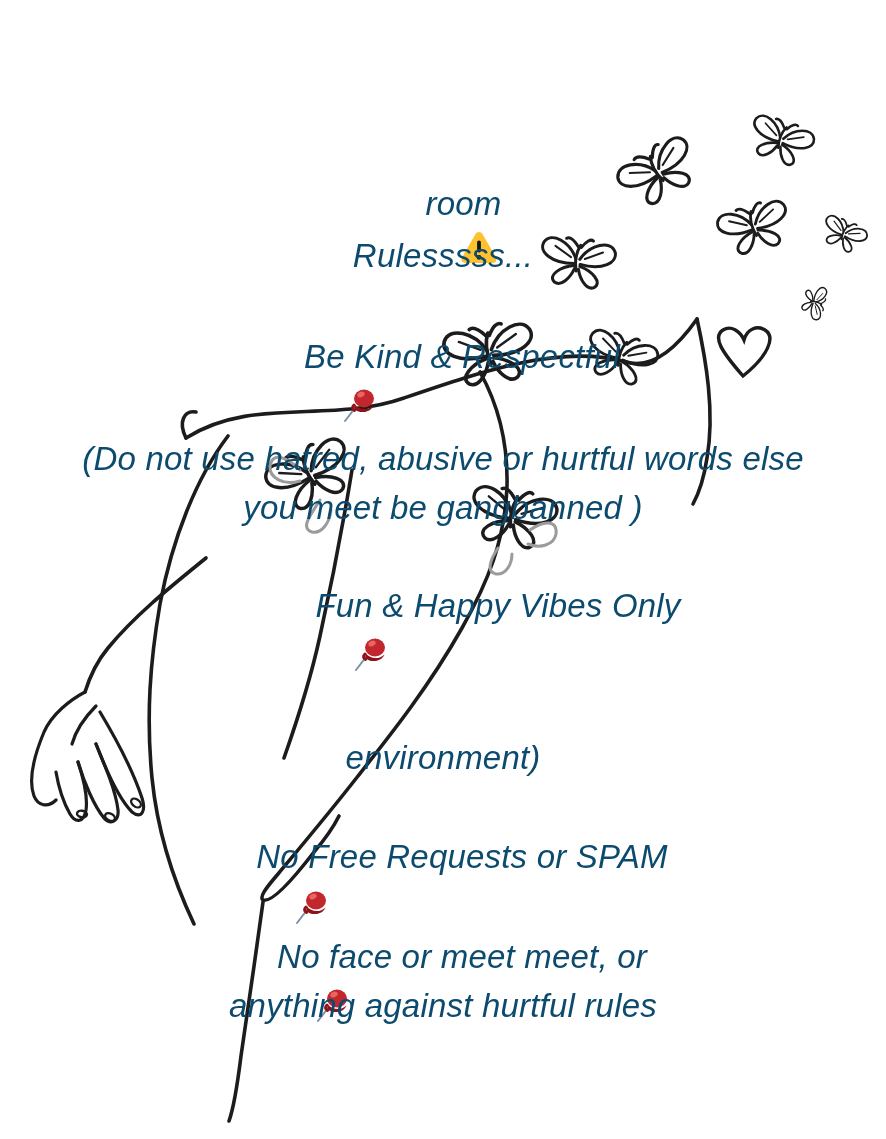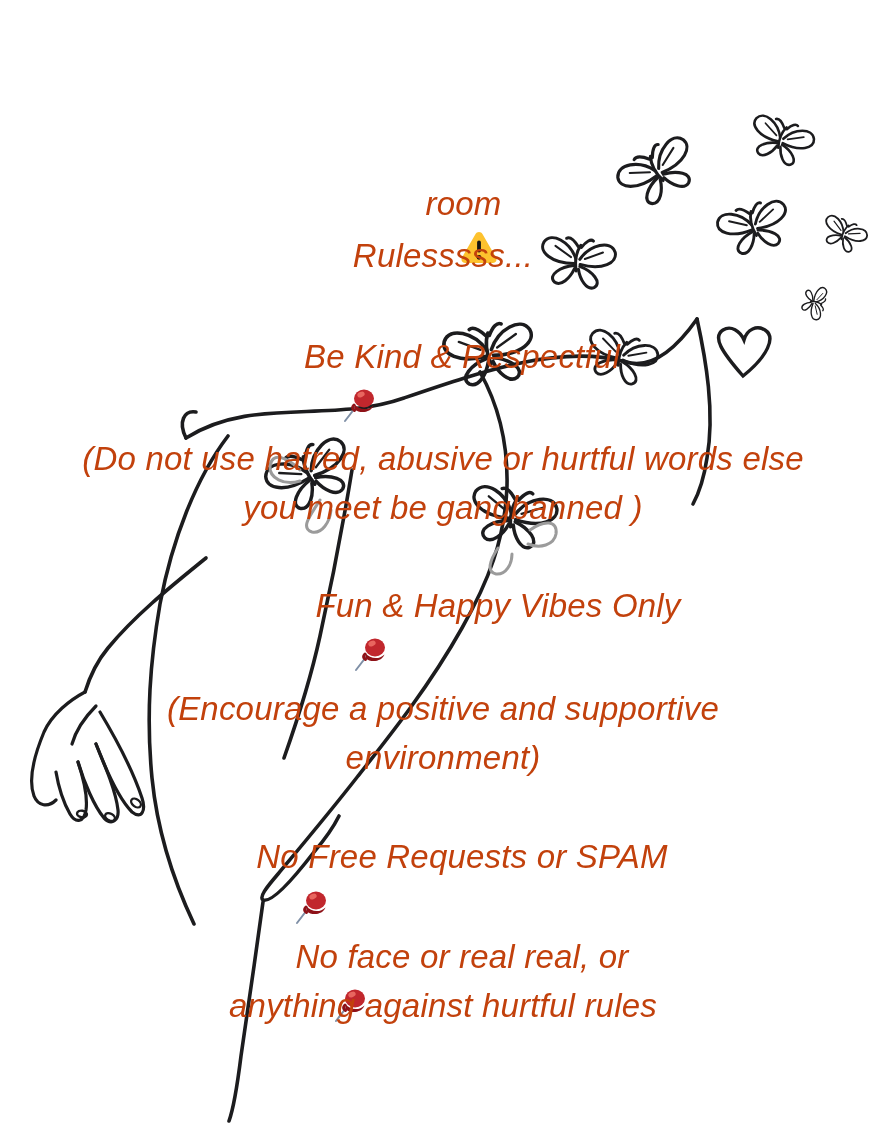--- a/index.html
+++ b/index.html
@@ -6,21 +6,21 @@
   .poster {
     position:relative; width:886px; height:1139px;
     background:#ffffff; overflow:hidden;
     font-family:"Liberation Sans", sans-serif;
   }
   .art { position:absolute; inset:0; z-index:1; }
   .text-layer { position:absolute; inset:0; z-index:2; }
   .line {
     position:absolute; left:0; width:886px;
     text-align:center; font-style:italic;
-    font-size:33px; line-height:1.3; color:#c2410c;
+    font-size:33px; line-height:1.3; color:#0c4a6e;
     letter-spacing:.2px; white-space:pre;
   }
   .with-icon { display:flex; justify-content:center; align-items:center; gap:1px; }
   .warn-icon { width:40px; height:37px; display:inline-block; flex:0 0 auto; }
   .pin-icon { width:40px; height:40px; display:inline-block; flex:0 0 auto; margin-right:-3px; transform:translateY(5px); }
 </style>
 </head>
 <body>
 
 <div class="poster">
@@ -117,21 +117,20 @@
         <svg viewBox="0 0 40 40">
           <path d="M14,23 L4,36" stroke="#7e8fa6" stroke-width="2" stroke-linecap="round" fill="none"></path>
           <path d="M13,20 C11,22 11,24 13.5,25.5" stroke="#8e1218" stroke-width="3" stroke-linecap="round" fill="none"></path>
           <ellipse cx="23" cy="13.5" rx="10" ry="9" fill="#c1272d"></ellipse>
           <path d="M13.5,19 C18,25 27,26 32.5,20.5 C30,27.5 19.5,29 13.5,24.5 Z" fill="#8e1218"></path>
           <ellipse cx="20" cy="9.5" rx="3.8" ry="2.6" fill="#e8665f" transform="rotate(-22 20 9.5)"></ellipse>
         </svg>
       </span>
       <span>Fun &amp; Happy Vibes Only</span>
     </div>
-    <div class="line" style="top:688px;">(Encourage a positive and supportive</div>
     <div class="line" style="top:737px;">environment)</div>
 
     <div class="line with-icon" style="top:836px;align-items:flex-end;">
       <span class="pin-icon">
         <svg viewBox="0 0 40 40">
           <path d="M14,23 L4,36" stroke="#7e8fa6" stroke-width="2" stroke-linecap="round" fill="none"></path>
           <path d="M13,20 C11,22 11,24 13.5,25.5" stroke="#8e1218" stroke-width="3" stroke-linecap="round" fill="none"></path>
           <ellipse cx="23" cy="13.5" rx="10" ry="9" fill="#c1272d"></ellipse>
           <path d="M13.5,19 C18,25 27,26 32.5,20.5 C30,27.5 19.5,29 13.5,24.5 Z" fill="#8e1218"></path>
           <ellipse cx="20" cy="9.5" rx="3.8" ry="2.6" fill="#e8665f" transform="rotate(-22 20 9.5)"></ellipse>
@@ -143,18 +142,18 @@
     <div class="line with-icon" style="top:936px;">
       <span class="pin-icon">
         <svg viewBox="0 0 40 40">
           <path d="M14,23 L4,36" stroke="#7e8fa6" stroke-width="2" stroke-linecap="round" fill="none"></path>
           <path d="M13,20 C11,22 11,24 13.5,25.5" stroke="#8e1218" stroke-width="3" stroke-linecap="round" fill="none"></path>
           <ellipse cx="23" cy="13.5" rx="10" ry="9" fill="#c1272d"></ellipse>
           <path d="M13.5,19 C18,25 27,26 32.5,20.5 C30,27.5 19.5,29 13.5,24.5 Z" fill="#8e1218"></path>
           <ellipse cx="20" cy="9.5" rx="3.8" ry="2.6" fill="#e8665f" transform="rotate(-22 20 9.5)"></ellipse>
         </svg>
       </span>
-      <span>No face or real real, or</span>
+      <span>No face or meet meet, or</span>
     </div>
     <div class="line" style="top:985px;">anything against hurtful rules</div>
 
   </div>
 </div>
 
 </body></html>

